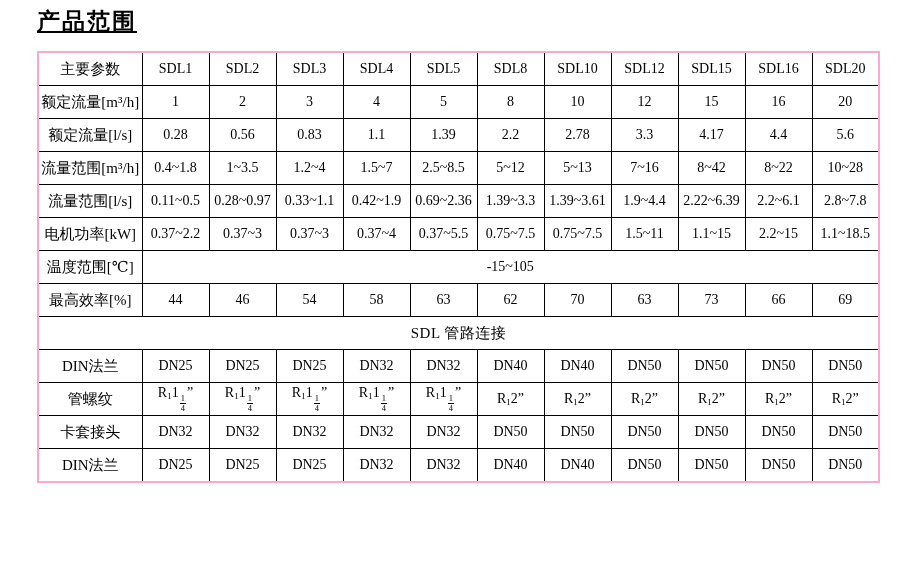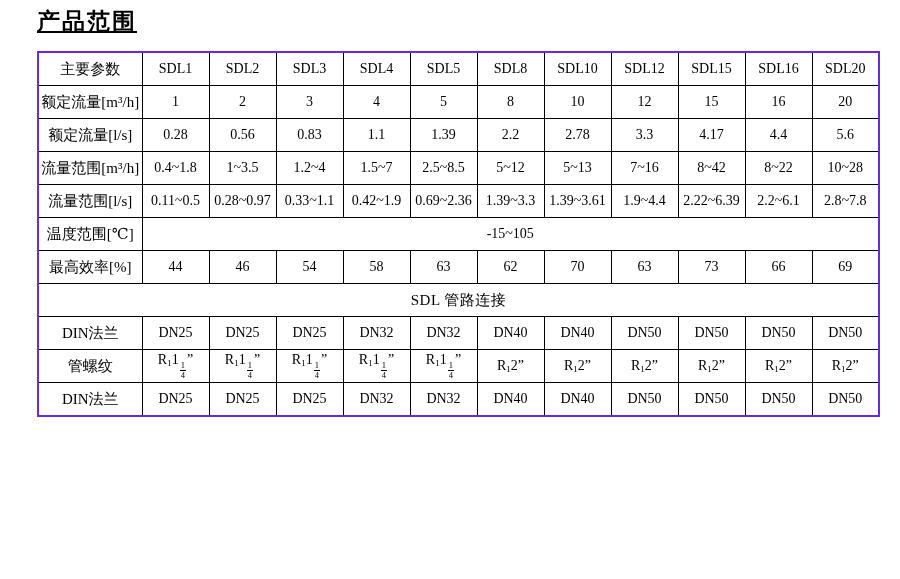--- a/index.html
+++ b/index.html
@@ -15,21 +15,21 @@
     font-family:"Liberation Sans","DejaVu Sans",sans-serif;
     font-size:23px;font-weight:bold;letter-spacing:2px;
     margin:0;
     text-decoration:underline;
   }
   table.spec{
     position:absolute;left:37px;top:51px;
     width:842px;
     border-collapse:collapse;
     table-layout:fixed;
-    border:2px solid #6d28d9;
+    border:2px solid #f9a8d4;
   }
   table.spec th, table.spec td{
     border:1px solid #000;
     height:32px;
     text-align:center;
     vertical-align:middle;
     padding:0 1px;
     font-size:14px;
     font-weight:normal;
     overflow:hidden;
@@ -146,20 +146,34 @@
         <td>0.42~1.9</td>
         <td>0.69~2.36</td>
         <td>1.39~3.3</td>
         <td>1.39~3.61</td>
         <td>1.9~4.4</td>
         <td>2.22~6.39</td>
         <td>2.2~6.1</td>
         <td>2.8~7.8</td>
       </tr>
       <tr>
+        <td class="label">电机功率[kW]</td>
+        <td>0.37~2.2</td>
+        <td>0.37~3</td>
+        <td>0.37~3</td>
+        <td>0.37~4</td>
+        <td>0.37~5.5</td>
+        <td>0.75~7.5</td>
+        <td>0.75~7.5</td>
+        <td>1.5~11</td>
+        <td>1.1~15</td>
+        <td>2.2~15</td>
+        <td>1.1~18.5</td>
+      </tr>
+      <tr>
         <td class="label">温度范围[℃]</td>
         <td colspan="11">-15~105</td>
       </tr>
       <tr>
         <td class="label">最高效率[%]</td>
         <td>44</td>
         <td>46</td>
         <td>54</td>
         <td>58</td>
         <td>63</td>
@@ -210,20 +224,34 @@
             <i class="d">4</i>
           </span>”</td>
         <td>R<sub class="rs">1</sub>2”</td>
         <td>R<sub class="rs">1</sub>2”</td>
         <td>R<sub class="rs">1</sub>2”</td>
         <td>R<sub class="rs">1</sub>2”</td>
         <td>R<sub class="rs">1</sub>2”</td>
         <td>R<sub class="rs">1</sub>2”</td>
       </tr>
       <tr>
+        <td class="label">卡套接头</td>
+        <td>DN32</td>
+        <td>DN32</td>
+        <td>DN32</td>
+        <td>DN32</td>
+        <td>DN32</td>
+        <td>DN50</td>
+        <td>DN50</td>
+        <td>DN50</td>
+        <td>DN50</td>
+        <td>DN50</td>
+        <td>DN50</td>
+      </tr>
+      <tr>
         <td class="label">DIN法兰</td>
         <td>DN25</td>
         <td>DN25</td>
         <td>DN25</td>
         <td>DN32</td>
         <td>DN32</td>
         <td>DN40</td>
         <td>DN40</td>
         <td>DN50</td>
         <td>DN50</td>

